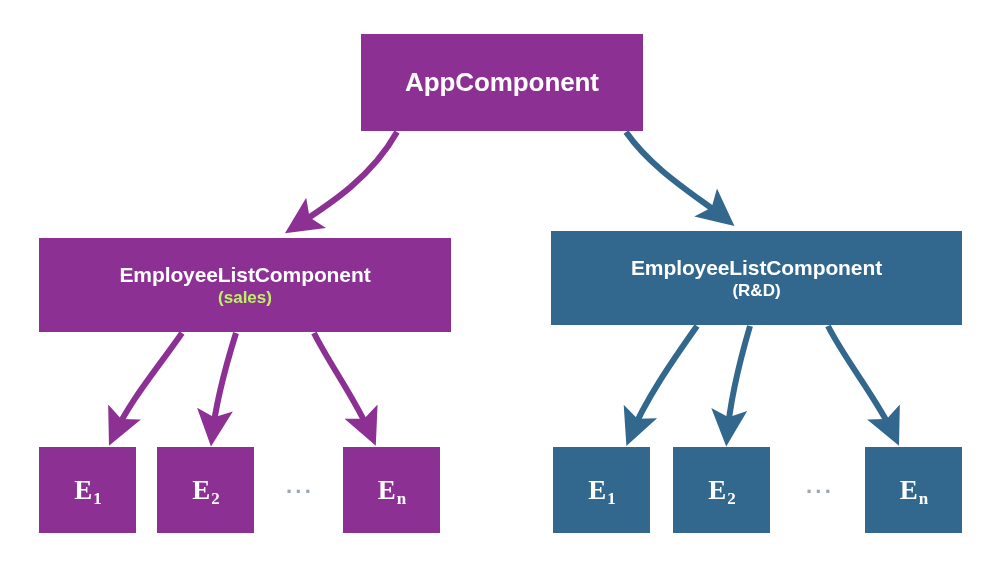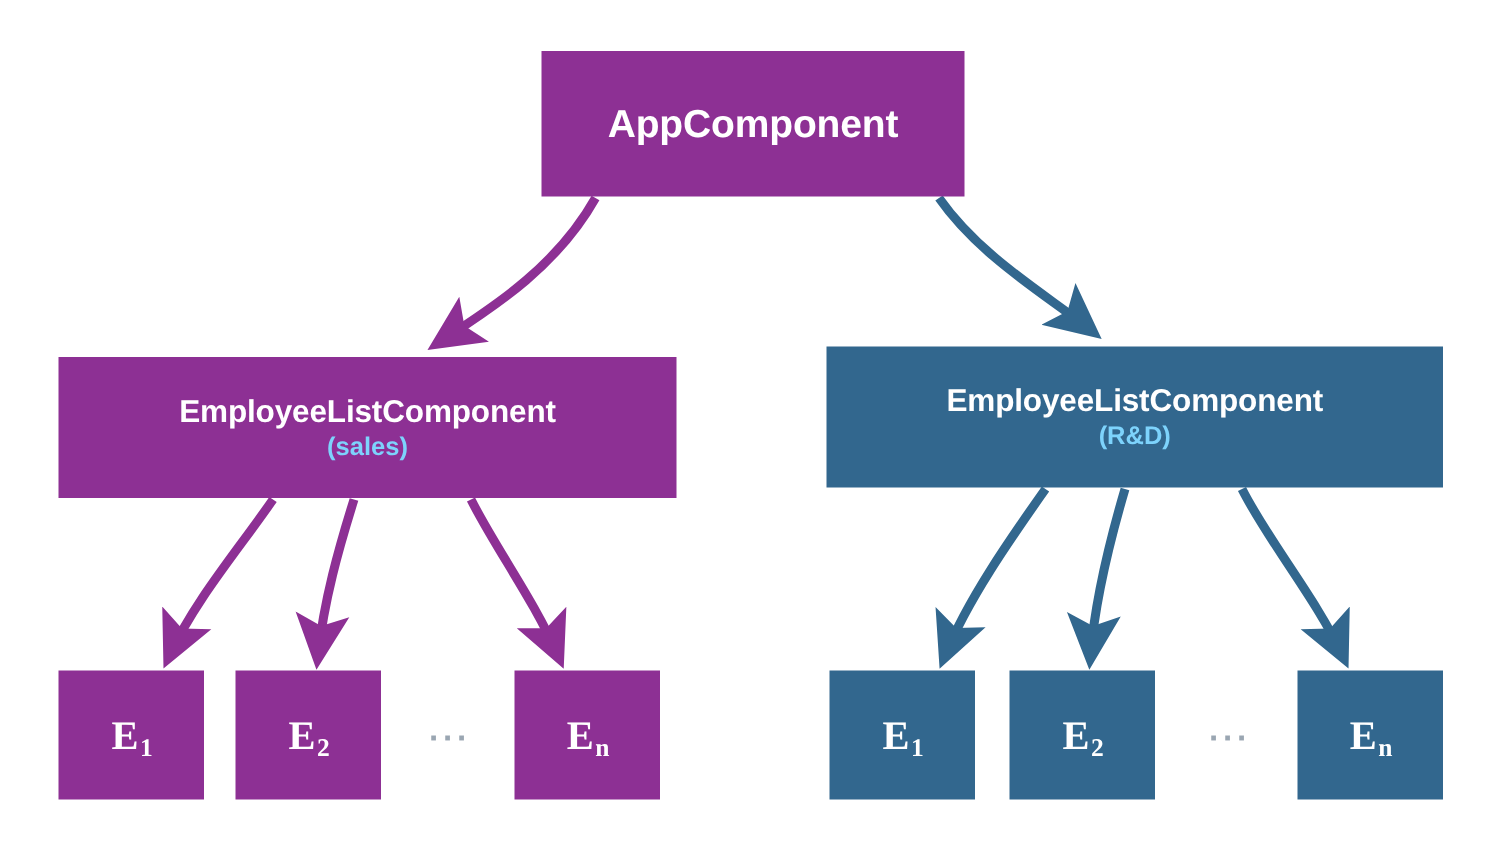--- a/index.html
+++ b/index.html
@@ -38,25 +38,25 @@
     color: #ffffff;
     text-align: center;
     line-height: 1.12;
   }
   .node-title {
     font-weight: bold;
     letter-spacing: -0.1px;
   }
   .node-sub {
     font-weight: bold;
-    color: #7dd3fc;
+    color: #bef264;
     margin-top: 1px;
   }
   .node.blue .node-sub {
-    color: #7dd3fc;
+    color: #ffffff;
     text-align: center;
   }
   
   #node-root {
     left: 361px;
     top: 34px;
     width: 282px;
     height: 97px;
   }
   #node-root .node-title { font-size: 26px; }

